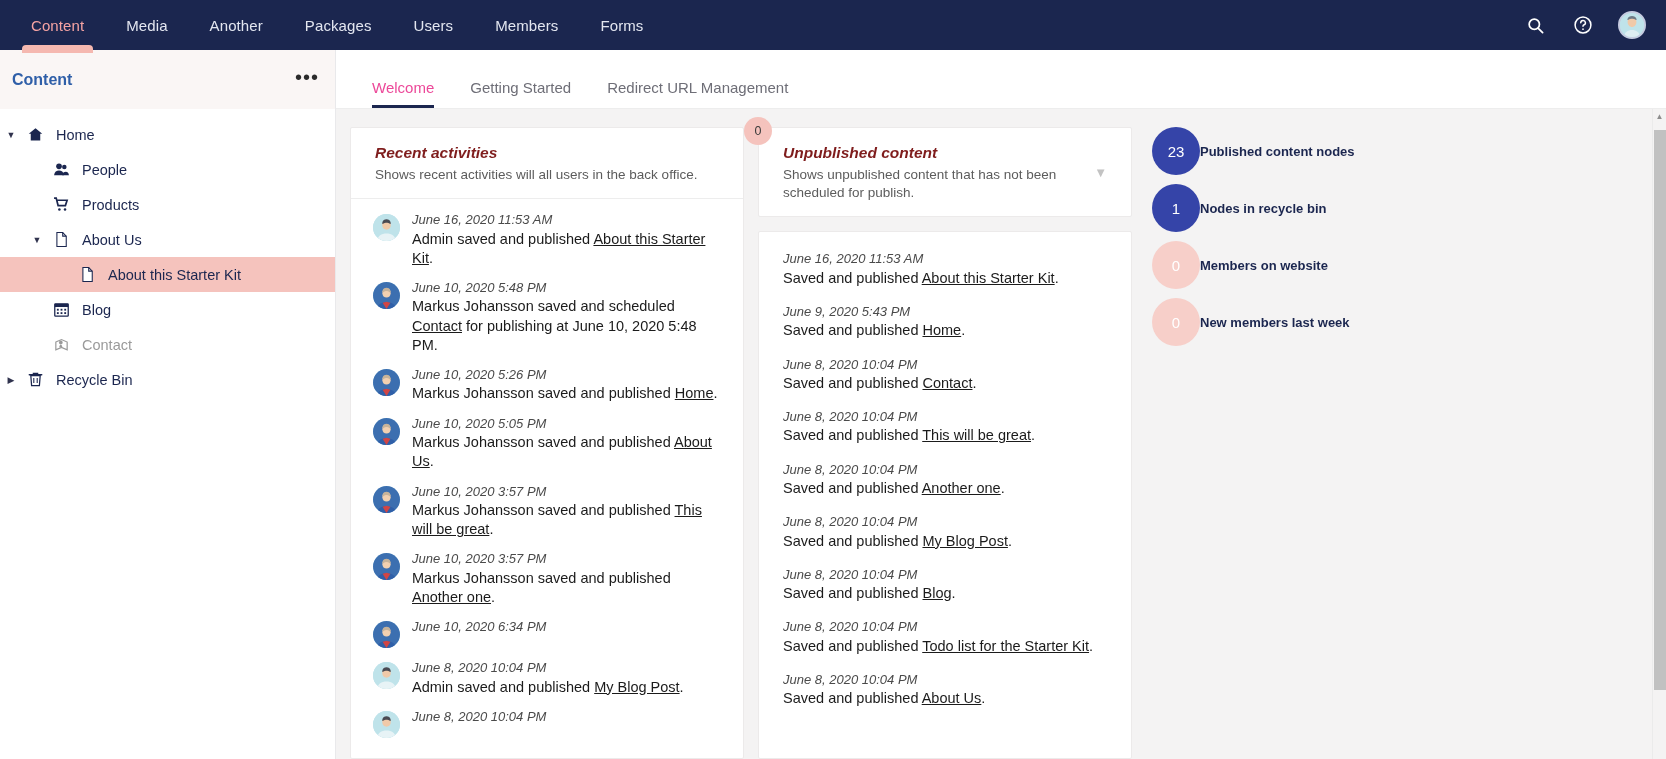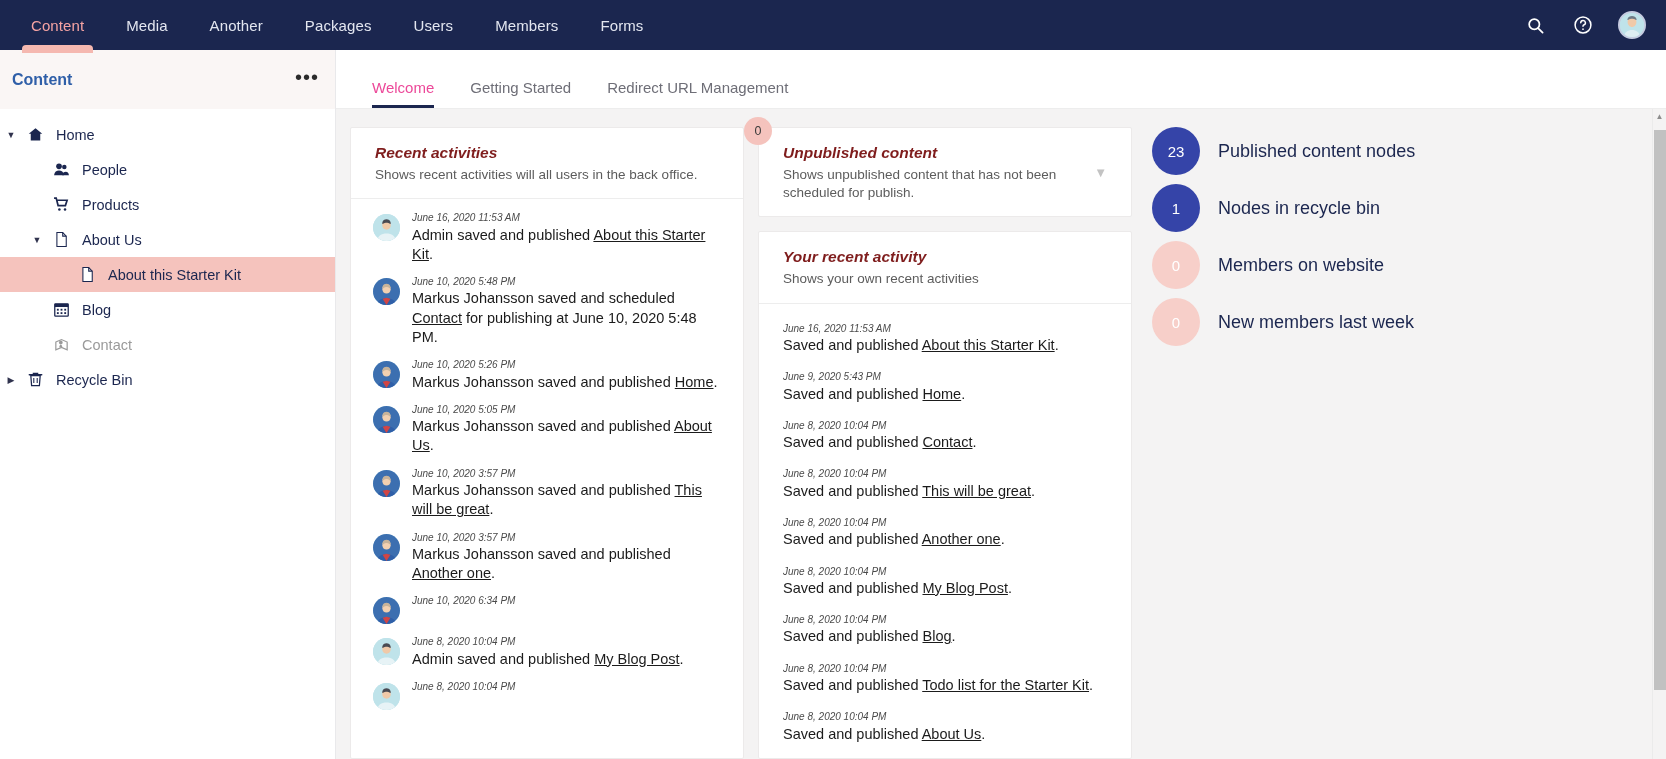--- a/index.html
+++ b/index.html
@@ -105,21 +105,21 @@
 
   
   .col-left { width: 394px; flex: 0 0 394px; }
   .activity-list { padding: 12px 24px 10px 22px; }
   .activity-item { display: flex; gap: 12px; margin-bottom: 11px; }
   .avatar-sm {
     width: 27px; height: 27px; border-radius: 50%; flex: 0 0 27px;
     margin-top: 3px; overflow: hidden; background: #bfe3ea;
   }
   .act-body { font-size: 14.5px; line-height: 1.33; color: #1b1b1b; min-width:0; }
-  .act-time { font-size: 10px; font-style: italic; color: #4a4a4a; display:block; margin-bottom: 1px; }
+  .act-time { font-size: 13px; font-style: italic; color: #4a4a4a; display:block; margin-bottom: 1px; }
   .act-text a, .act-text .lnk { color: #1b1b1b; text-decoration: underline; cursor: pointer; }
 
   
   .col-mid { width: 374px; flex: 0 0 374px; display: flex; flex-direction: column; gap: 14px; position: relative; }
   .badge-count {
     position: absolute; left: -14px; top: -10px;
     width: 28px; height: 28px; border-radius: 50%;
     background: #f5c3bd; color: #3a3a3a; font-size: 12.5px;
     display: flex; align-items: center; justify-content: center; z-index: 4;
   }
@@ -133,21 +133,21 @@
   
   .col-right { flex: 1; min-width: 0; padding-left: 6px; }
   .stat-row { display: flex; align-items: center; margin-bottom: 9px; }
   .stat-bubble {
     width: 48px; height: 48px; border-radius: 50%;
     display: flex; align-items: center; justify-content: center;
     color: #fff; font-size: 15px; flex: 0 0 48px;
   }
   .stat-bubble.blue { background: #3544a8; }
   .stat-bubble.pink { background: #f7cfc9; color: #fff; }
-  .stat-label { margin-left: 18px; font-size: 18px; color: #1b264f; }
+  .stat-label { font-size: 13px; color: #1b264f; font-weight: bold; }
 
   
   .scrollbar {
     position: absolute; right: 0; top: 0; width: 14px; height: 100%;
     background: #f4f3f3; border-left: 1px solid #ebebeb;
   }
   .scroll-up { text-align:center; font-size: 8px; color:#8d8d8d; padding-top:3px; cursor:pointer; }
   .scroll-thumb {
     position: absolute; top: 21px; left: 1px; width: 12px; height: 560px;
     background: #c1c1c1; cursor: pointer;
@@ -431,24 +431,20 @@
             <div class="card-title">Unpublished content</div>
             <div class="card-sub">
               <span class="tri-toggle">▼</span>
               <span>Shows unpublished content that has not been scheduled for publish.</span>
               <span class="clear"></span>
             </div>
           </div>
         </div>
 
         <div class="card" style="flex:1; overflow:hidden;">
-          <div class="card-head">
-            <div class="card-title">Your recent activity</div>
-            <div class="card-sub">Shows your own recent activities</div>
-          </div>
           <div class="own-list" id="own-list">
               <div class="own-item"><span class="act-time">June 16, 2020 11:53 AM</span><span class="act-text"><span>Saved and published </span><span class="lnk">About this Starter Kit</span><span>.</span></span></div>
               <div class="own-item"><span class="act-time">June 9, 2020 5:43 PM</span><span class="act-text"><span>Saved and published </span><span class="lnk">Home</span><span>.</span></span></div>
               <div class="own-item"><span class="act-time">June 8, 2020 10:04 PM</span><span class="act-text"><span>Saved and published </span><span class="lnk">Contact</span><span>.</span></span></div>
               <div class="own-item"><span class="act-time">June 8, 2020 10:04 PM</span><span class="act-text"><span>Saved and published </span><span class="lnk">This will be great</span><span>.</span></span></div>
               <div class="own-item"><span class="act-time">June 8, 2020 10:04 PM</span><span class="act-text"><span>Saved and published </span><span class="lnk">Another one</span><span>.</span></span></div>
               <div class="own-item"><span class="act-time">June 8, 2020 10:04 PM</span><span class="act-text"><span>Saved and published </span><span class="lnk">My Blog Post</span><span>.</span></span></div>
               <div class="own-item"><span class="act-time">June 8, 2020 10:04 PM</span><span class="act-text"><span>Saved and published </span><span class="lnk">Blog</span><span>.</span></span></div>
               <div class="own-item"><span class="act-time">June 8, 2020 10:04 PM</span><span class="act-text"><span>Saved and published </span><span class="lnk">Todo list for the Starter Kit</span><span>.</span></span></div>
               <div class="own-item"><span class="act-time">June 8, 2020 10:04 PM</span><span class="act-text"><span>Saved and published </span><span class="lnk">About Us</span><span>.</span></span></div>

